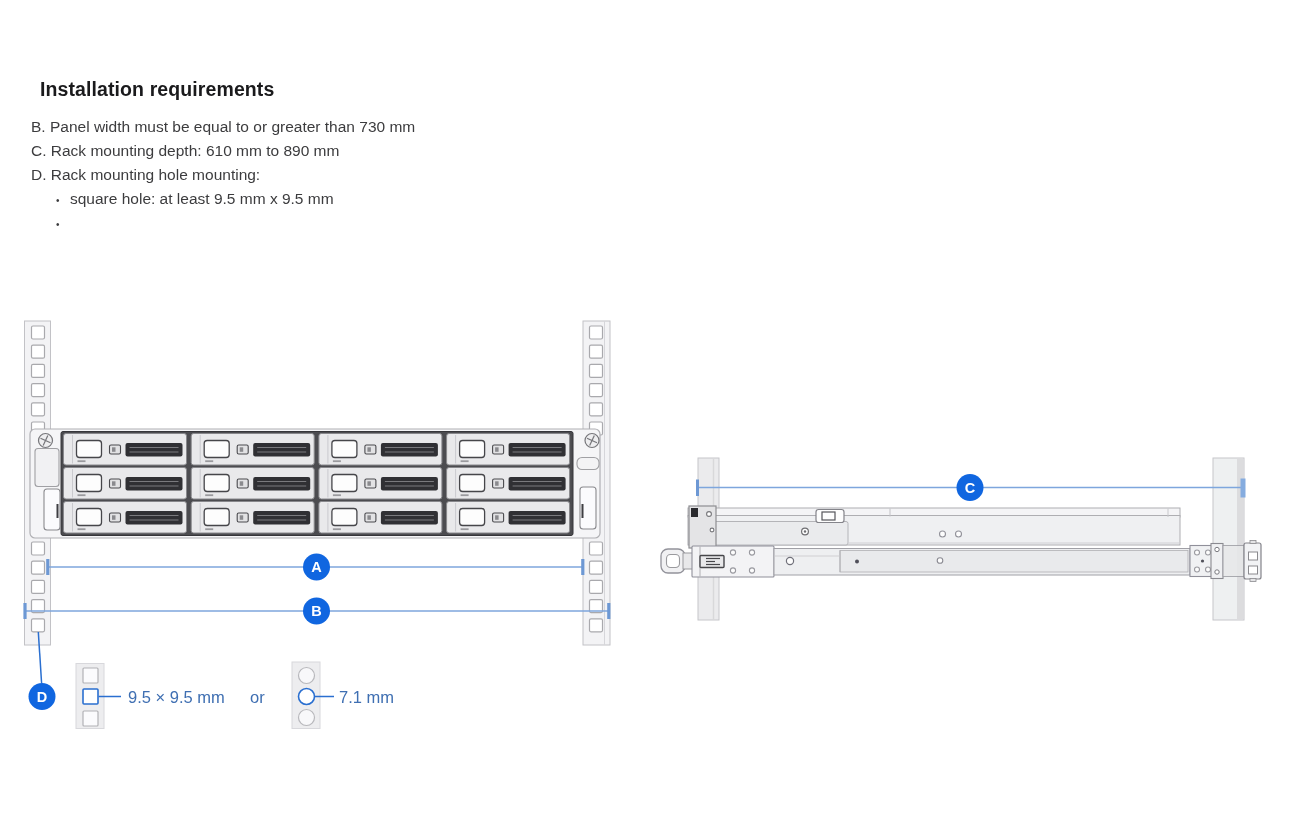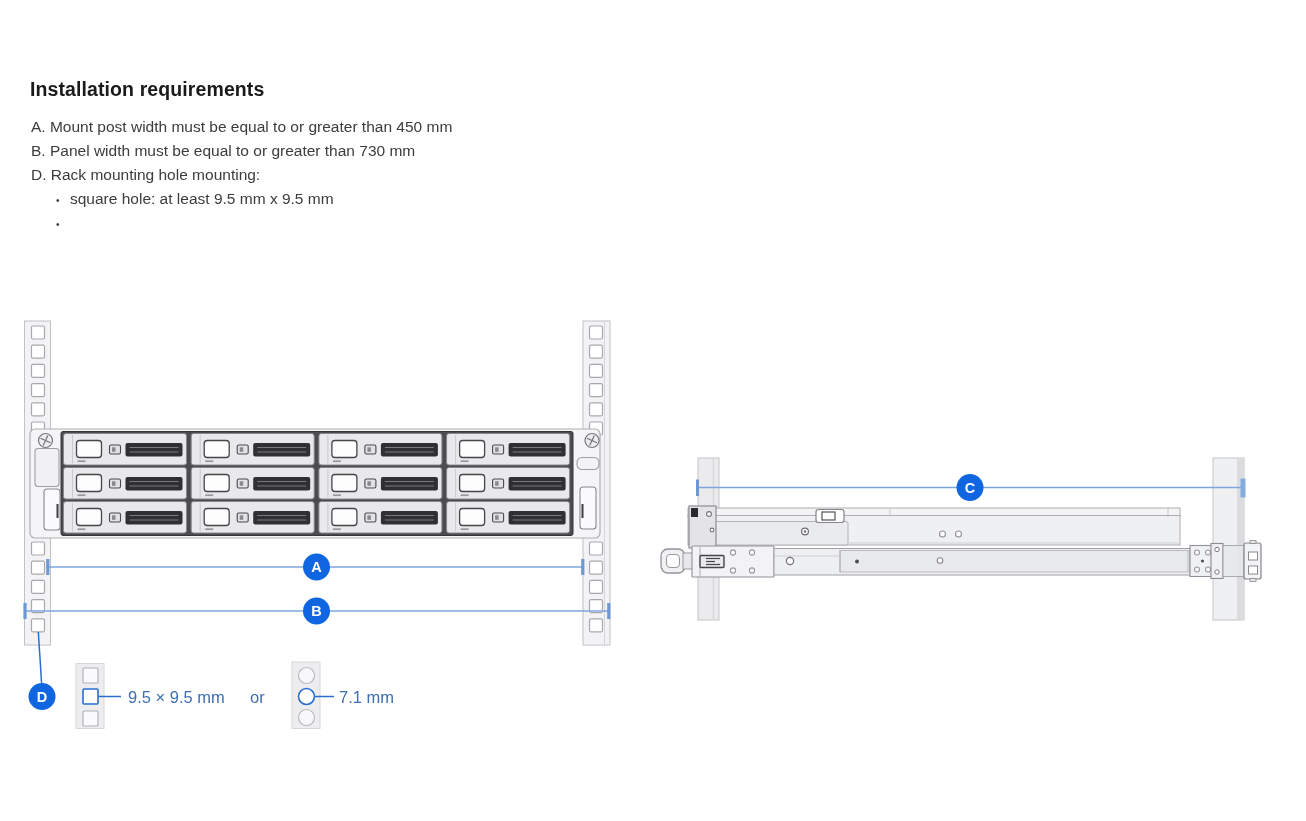--- a/index.html
+++ b/index.html
@@ -1,21 +1,21 @@
 <!DOCTYPE html>
 <html><head>
 <meta charset="utf-8">
 <style>
   html,body{margin:0;padding:0;background:#fff;}
   .page{
     position:relative;width:1306px;height:821px;background:#ffffff;
     font-family:"Liberation Sans",sans-serif;overflow:hidden;
   }
   .page-title{
-    position:absolute;left:30px;top:78px;margin:0;
+    position:absolute;left:40px;top:78px;margin:0;
     font-size:19.5px;font-weight:700;color:#1a1a1c;letter-spacing:.1px;
   }
   .req-list{
     position:absolute;left:31px;top:115px;margin:0;padding:0;list-style:none;
     font-size:15.5px;color:#3c3c3e;line-height:24px;
   }
   .req-list>li{white-space:nowrap;}
   .sub-list{margin:0;padding:0;list-style:none;}
   .sub-list>li{display:flex;align-items:baseline;padding-left:25px;white-space:nowrap;}
   .bullet{width:14px;font-size:10px;flex:0 0 14px;color:#3c3c3e;}
@@ -27,22 +27,22 @@
   .dim-text{fill:#3f6fb2;font-size:16.5px;}
 </style>
 </head>
 <body>
 
 <div class="page">
 
   <h1 class="page-title">Installation requirements</h1>
 
   <ol class="req-list">
-    <li><span>A. Mount post width must be equal to or greater than 450 mm</span></li>
     <li><span>B. Panel width must be equal to or greater than 730 mm</span></li>
+    <li><span>C. Rack mounting depth: 610 mm to 890 mm</span></li>
     <li><span>D. Rack mounting hole mounting:</span>
       <ul class="sub-list">
         <li>
           <span class="bullet">•</span>
           <span>square hole: at least 9.5 mm x 9.5 mm</span>
         </li>
         <li>
           <span class="bullet">•</span>
         </li>
       </ul>

